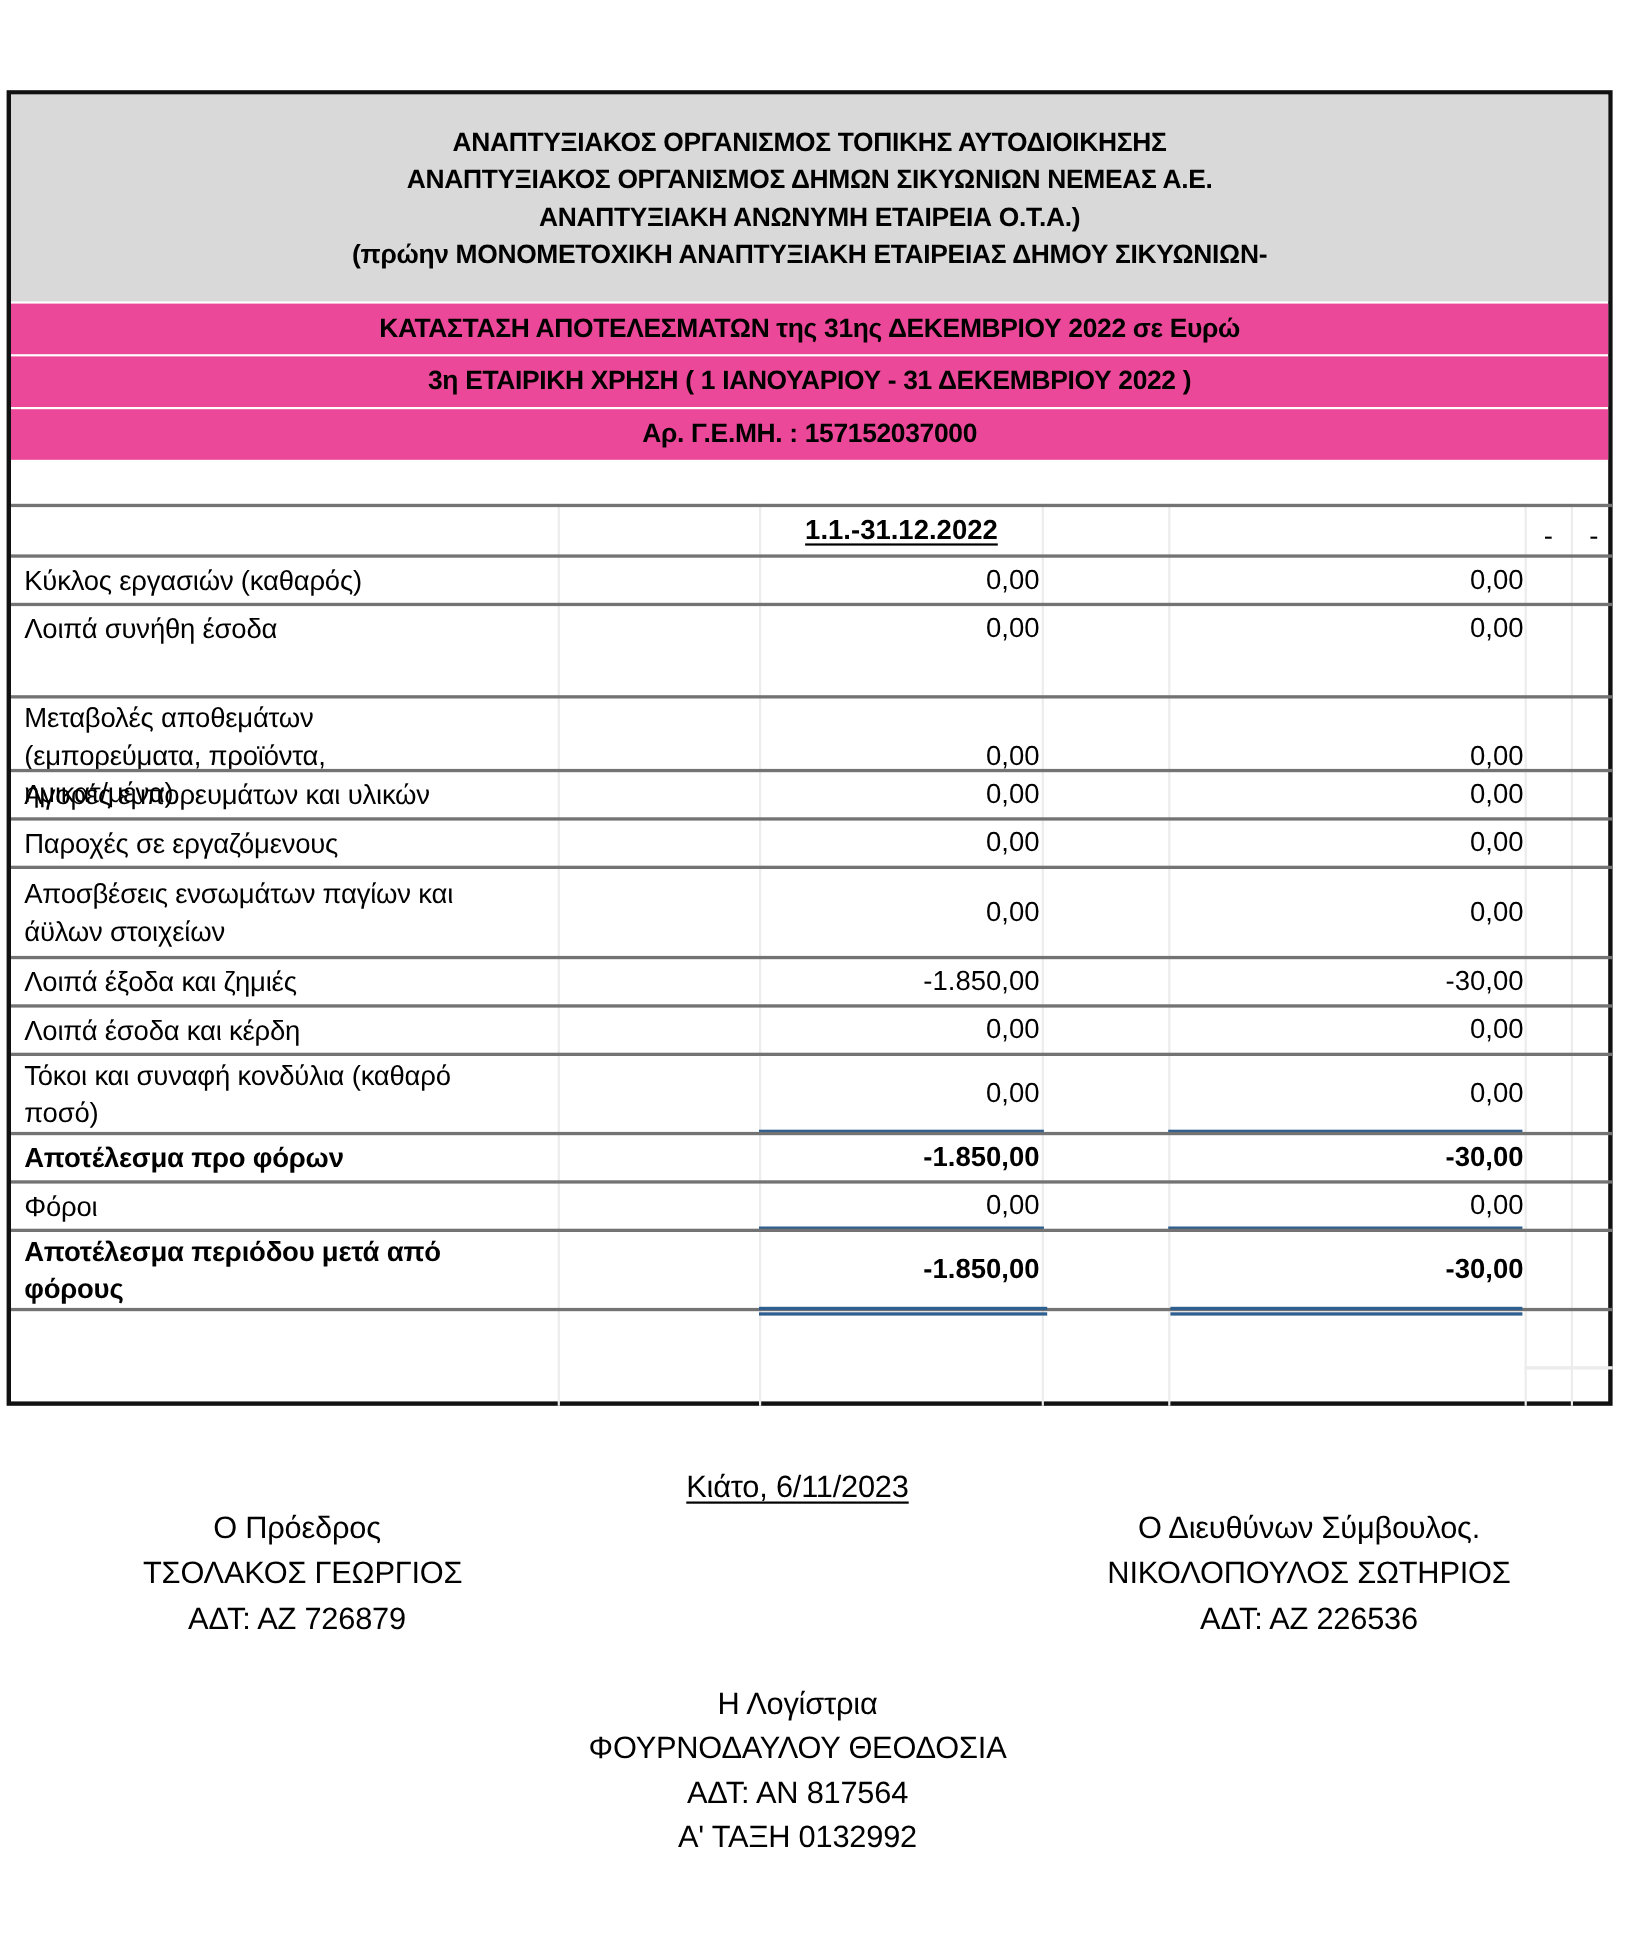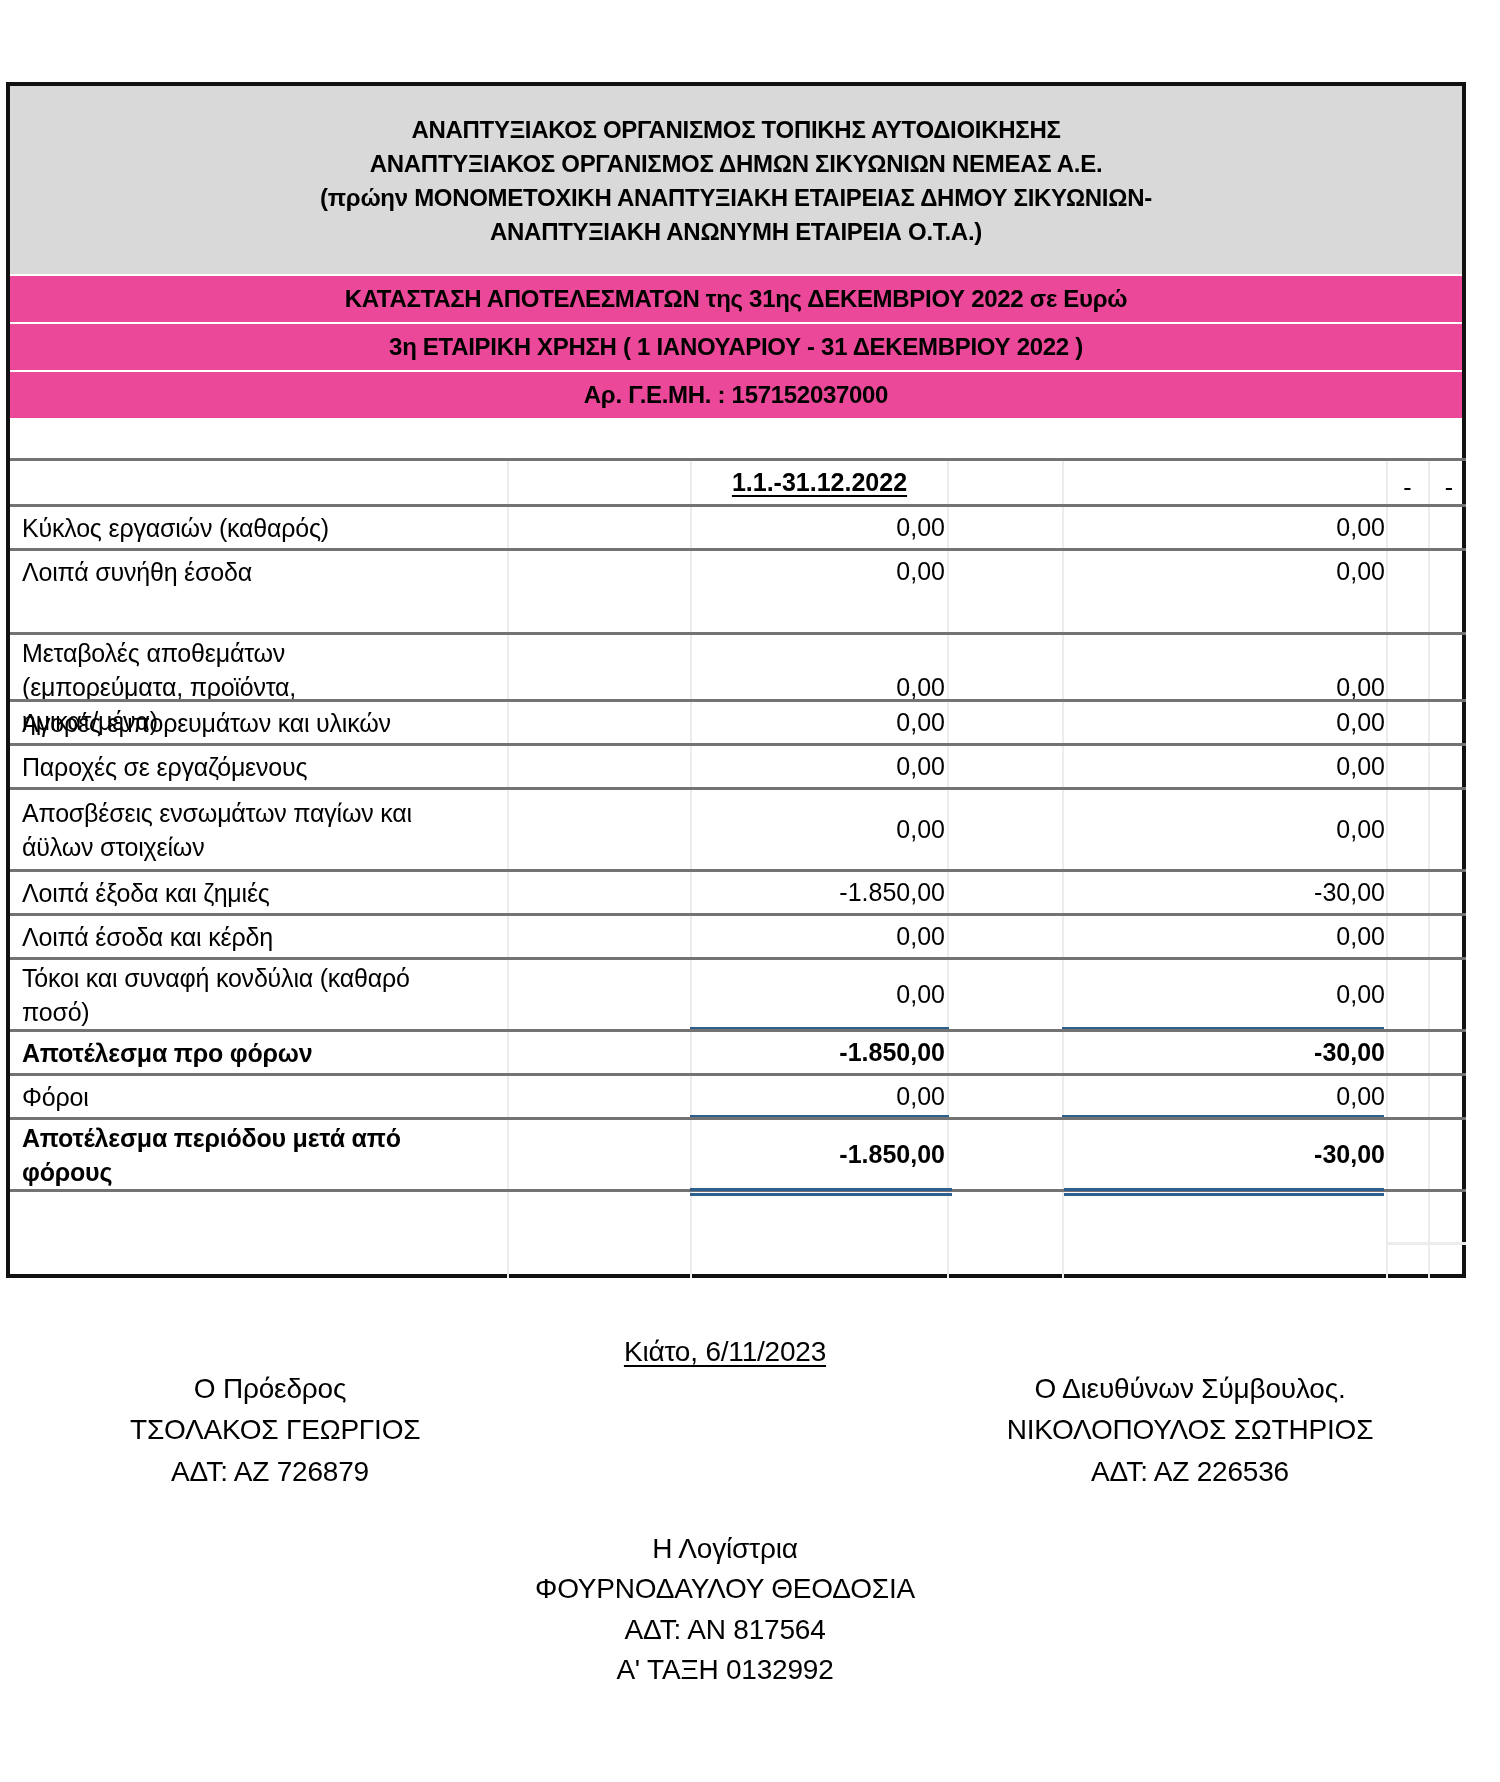--- a/index.html
+++ b/index.html
@@ -39,22 +39,22 @@
   .sig-center { left: 0; width: 1450px; }
 </style>
 </head>
 <body>
 
 <div class="sheet">
 
   <div class="title-block">
     <div class="title-line">ΑΝΑΠΤΥΞΙΑΚΟΣ ΟΡΓΑΝΙΣΜΟΣ ΤΟΠΙΚΗΣ ΑΥΤΟΔΙΟΙΚΗΣΗΣ</div>
     <div class="title-line">ΑΝΑΠΤΥΞΙΑΚΟΣ ΟΡΓΑΝΙΣΜΟΣ ΔΗΜΩΝ ΣΙΚΥΩΝΙΩΝ ΝΕΜΕΑΣ Α.Ε.</div>
+    <div class="title-line">ΑΝΑΠΤΥΞΙΑΚΗ ΑΝΩΝΥΜΗ ΕΤΑΙΡΕΙΑ Ο.Τ.Α.)</div>
     <div class="title-line">(πρώην ΜΟΝΟΜΕΤΟΧΙΚΗ ΑΝΑΠΤΥΞΙΑΚΗ ΕΤΑΙΡΕΙΑΣ ΔΗΜΟΥ ΣΙΚΥΩΝΙΩΝ-</div>
-    <div class="title-line">ΑΝΑΠΤΥΞΙΑΚΗ ΑΝΩΝΥΜΗ ΕΤΑΙΡΕΙΑ Ο.Τ.Α.)</div>
   </div>
   <div class="strip strip1">ΚΑΤΑΣΤΑΣΗ ΑΠΟΤΕΛΕΣΜΑΤΩΝ  της  31ης ΔΕΚΕΜΒΡΙΟΥ 2022 σε Ευρώ</div>
   <div class="strip strip2">3η ΕΤΑΙΡΙΚΗ ΧΡΗΣΗ ( 1 ΙΑΝΟΥΑΡΙΟΥ -  31 ΔΕΚΕΜΒΡΙΟΥ  2022 )</div>
   <div class="strip strip3">Αρ. Γ.Ε.ΜΗ.  : 157152037000</div>
 
   <div class="grid">
     <div class="vline" style="left:497px; top:372px; height:820px;"></div>
     <div class="vline" style="left:680px; top:372px; height:820px;"></div>
     <div class="vline" style="left:937px; top:372px; height:820px;"></div>
     <div class="vline" style="left:1052px; top:372px; height:820px;"></div>

